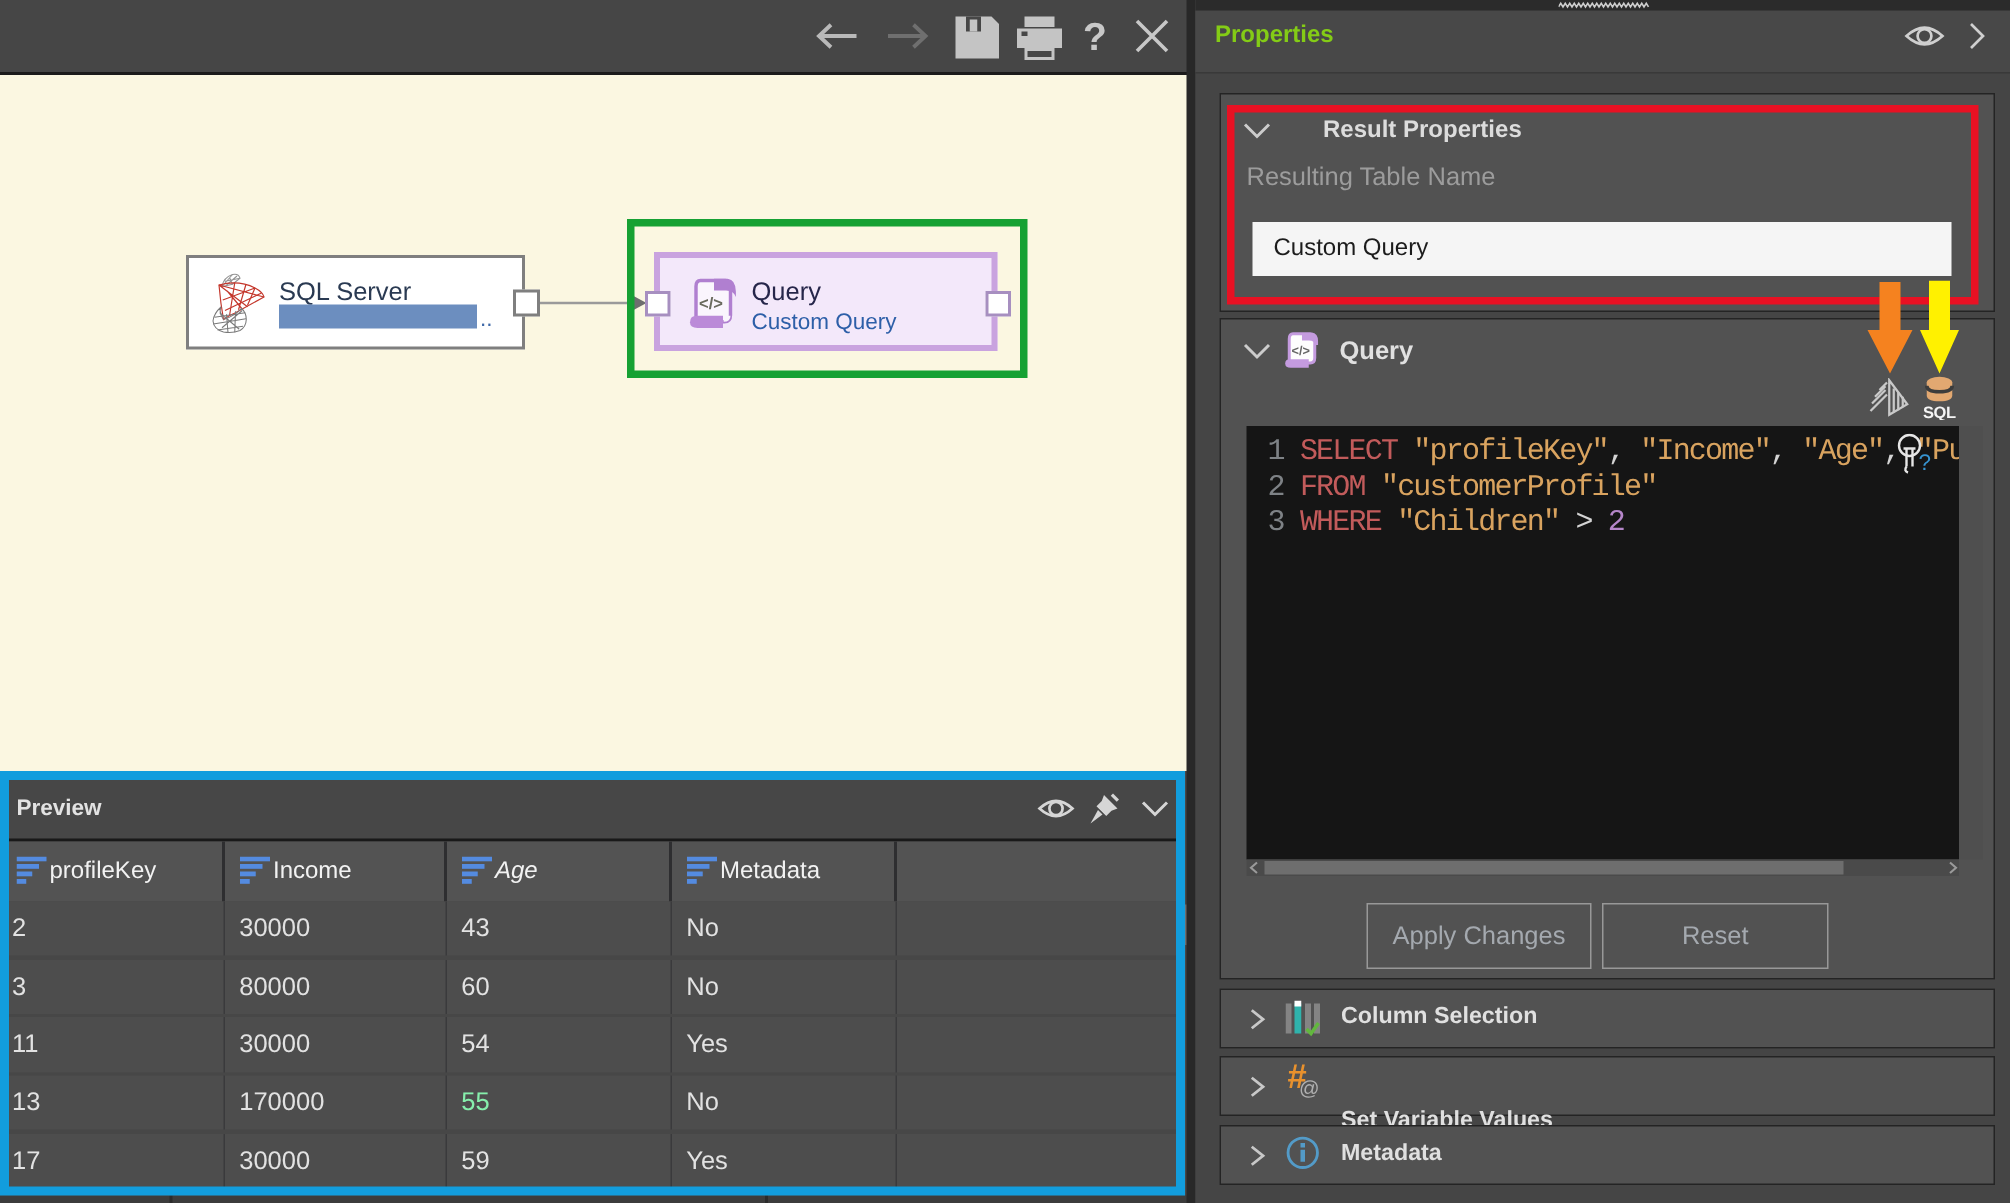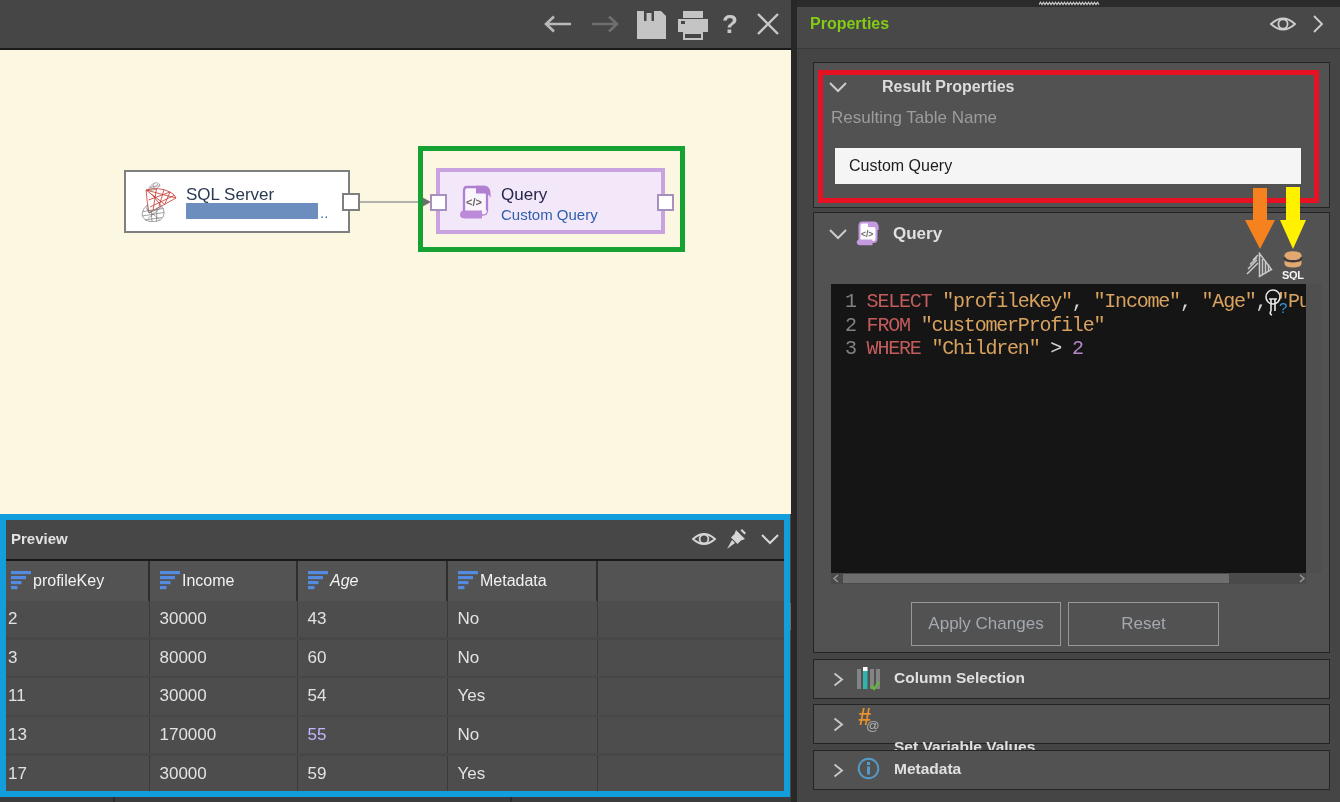--- a/index.html
+++ b/index.html
@@ -177,21 +177,21 @@
       <div class="abs" style="left:159.5px;top:686.1999999999999px;font-size:17px;color:#e2e2e2;">30000</div>
       <div class="abs" style="left:307.5px;top:686.1999999999999px;font-size:17px;color:#e2e2e2;">54</div>
       <div class="abs" style="left:457.5px;top:686.1999999999999px;font-size:17px;color:#e2e2e2;">Yes</div>
       <div class="abs" style="left:6px;top:716.9px;width:778px;height:36.6px;background:#4d4d4d;"></div>
       <div class="abs" style="left:148.5px;top:716.9px;width:1.5px;height:36.6px;background:#3a3a3c;"></div>
       <div class="abs" style="left:296.5px;top:716.9px;width:1.5px;height:36.6px;background:#3a3a3c;"></div>
       <div class="abs" style="left:446.5px;top:716.9px;width:1.5px;height:36.6px;background:#3a3a3c;"></div>
       <div class="abs" style="left:596.5px;top:716.9px;width:1.5px;height:36.6px;background:#3a3a3c;"></div>
       <div class="abs" style="left:8px;top:724.9px;font-size:17px;color:#e2e2e2;">13</div>
       <div class="abs" style="left:159.5px;top:724.9px;font-size:17px;color:#e2e2e2;">170000</div>
-      <div class="abs" style="left:307.5px;top:724.9px;font-size:17px;color:#c4b5fd;">55</div>
+      <div class="abs" style="left:307.5px;top:724.9px;font-size:17px;color:#86efac;">55</div>
       <div class="abs" style="left:457.5px;top:724.9px;font-size:17px;color:#e2e2e2;">No</div>
       <div class="abs" style="left:6px;top:755.5999999999999px;width:778px;height:36.6px;background:#4d4d4d;"></div>
       <div class="abs" style="left:148.5px;top:755.5999999999999px;width:1.5px;height:36.6px;background:#3a3a3c;"></div>
       <div class="abs" style="left:296.5px;top:755.5999999999999px;width:1.5px;height:36.6px;background:#3a3a3c;"></div>
       <div class="abs" style="left:446.5px;top:755.5999999999999px;width:1.5px;height:36.6px;background:#3a3a3c;"></div>
       <div class="abs" style="left:596.5px;top:755.5999999999999px;width:1.5px;height:36.6px;background:#3a3a3c;"></div>
       <div class="abs" style="left:8px;top:763.5999999999999px;font-size:17px;color:#e2e2e2;">17</div>
       <div class="abs" style="left:159.5px;top:763.5999999999999px;font-size:17px;color:#e2e2e2;">30000</div>
       <div class="abs" style="left:307.5px;top:763.5999999999999px;font-size:17px;color:#e2e2e2;">59</div>
       <div class="abs" style="left:457.5px;top:763.5999999999999px;font-size:17px;color:#e2e2e2;">Yes</div>

